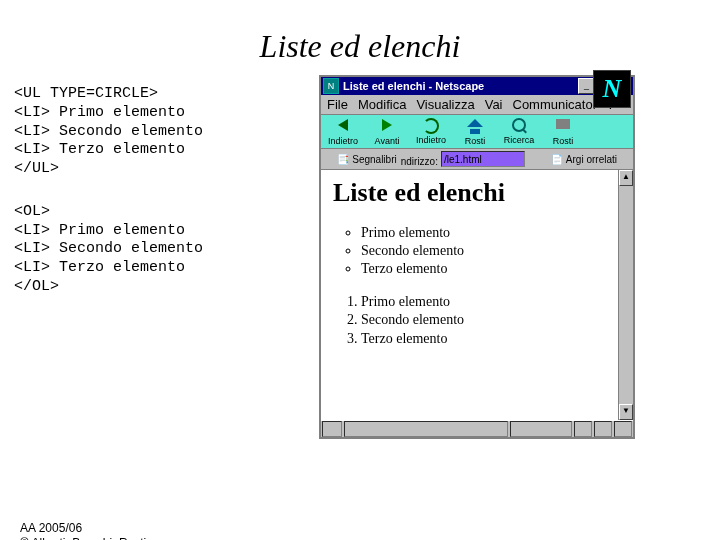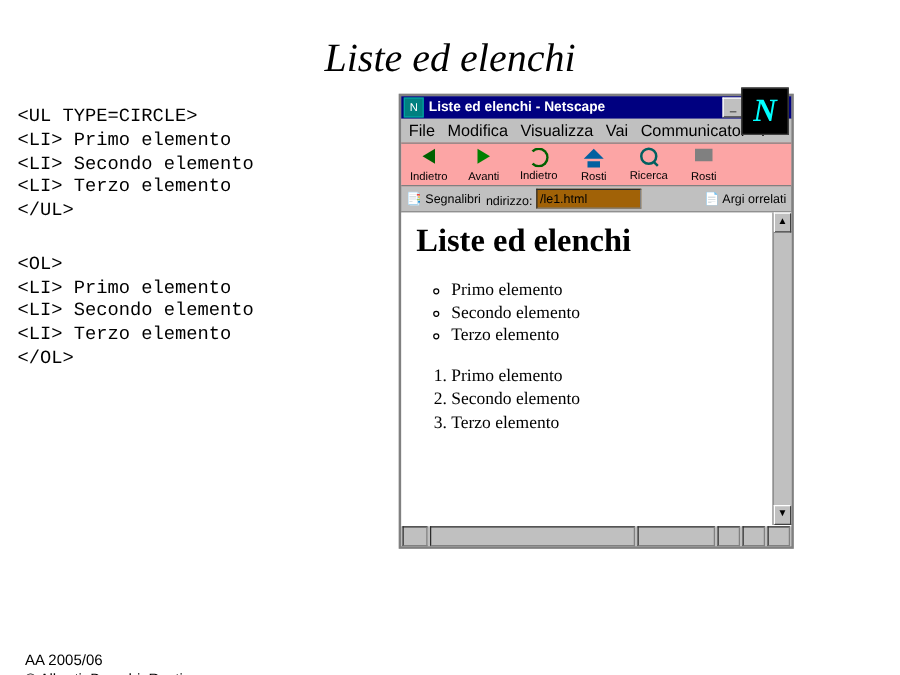--- a/index.html
+++ b/index.html
@@ -8,29 +8,29 @@
   .content{display:flex;padding:0 14px}
   .codecol{width:305px;padding-top:10px}
   pre.code{font-family:Liberation Mono, monospace;font-size:15px;line-height:1.25;margin:0 0 24px 0;white-space:pre}
   .browser{width:312px;border:2px solid #808080;background:#c0c0c0;font-family:"MS Sans Serif",Arial,sans-serif;font-size:11px}
   .titlebar{background:#000080;color:#fff;display:flex;align-items:center;height:18px;padding:0 2px}
   .titlebar .favicon{width:14px;height:14px;background:#008080;border:1px solid #00a0a0;margin-right:4px;font-size:9px;line-height:14px;text-align:center;color:#fff}
   .titlebar .ttl{flex:1;font-weight:bold;font-size:11px;white-space:nowrap;overflow:hidden}
   .winbtns{display:flex}
   .winbtn{width:15px;height:14px;background:#c0c0c0;border:1px solid #fff;border-right-color:#404040;border-bottom-color:#404040;margin-left:1px;font-size:9px;line-height:12px;text-align:center;color:#000;font-family:Arial}
   .menubar{display:flex;gap:10px;padding:2px 6px;background:#c0c0c0;font-size:13px}
-  .toolbar{display:flex;border-top:1px solid #808080;border-bottom:1px solid #808080;background:#fca5a5;padding:2px 0}
+  .toolbar{display:flex;border-top:1px solid #808080;border-bottom:1px solid #808080;background:#5eead4;padding:2px 0}
   .tbtn{width:44px;text-align:center;font-size:9px;color:#000}
   .tbtn .ico{width:20px;height:16px;margin:0 auto 1px auto}
   .navpanel{position:relative}
   .nlogo{position:absolute;right:2px;top:-44px;width:36px;height:36px;background:#000;color:#0ff;font-family:"Times New Roman",serif;font-size:26px;font-weight:bold;font-style:italic;text-align:center;line-height:36px;border:1px solid #404040}
-  .toolbar2{display:flex;align-items:center;gap:4px;padding:2px 4px;border-bottom:1px solid #808080;font-size:10px}
+  .toolbar2{display:flex;align-items:center;gap:4px;padding:2px 16px;border-bottom:1px solid #808080;font-size:10px}
   .toolbar2 .bookmk{color:#000}
   .addr{flex:1;display:flex;align-items:flex-end;gap:3px}
-  .addr input{width:78px;height:14px;font-size:10px;border:1px inset #808080;background:#a16207;padding:0 2px}
+  .addr input{width:78px;height:14px;font-size:10px;border:1px inset #808080;background:#8b5cf6;padding:0 2px}
   .viewport{background:#fff;padding:6px 12px 14px 12px;min-height:230px;font-family:"Times New Roman",serif;color:#000;position:relative}
   .viewport h1{font-size:26px;font-weight:bold;margin:2px 0 16px 0}
   .viewport ul{list-style:circle;margin:0 0 14px 0;padding-left:28px;font-size:14px;line-height:1.3}
   .viewport ol{margin:0;padding-left:28px;font-size:14px;line-height:1.35}
   .statusbar{height:16px;background:#c0c0c0;border-top:1px solid #fff;display:flex}
   .statusbar div{border:1px inset #808080;height:14px;margin:0 1px}
   .footer{position:absolute;bottom:16px;left:20px;right:20px;display:flex;align-items:flex-end;font-size:12px}
   .footer .left{width:300px;line-height:1.3}
   .footer .center{width:80px;text-align:center}
   .footer .right{flex:1;text-align:right}

